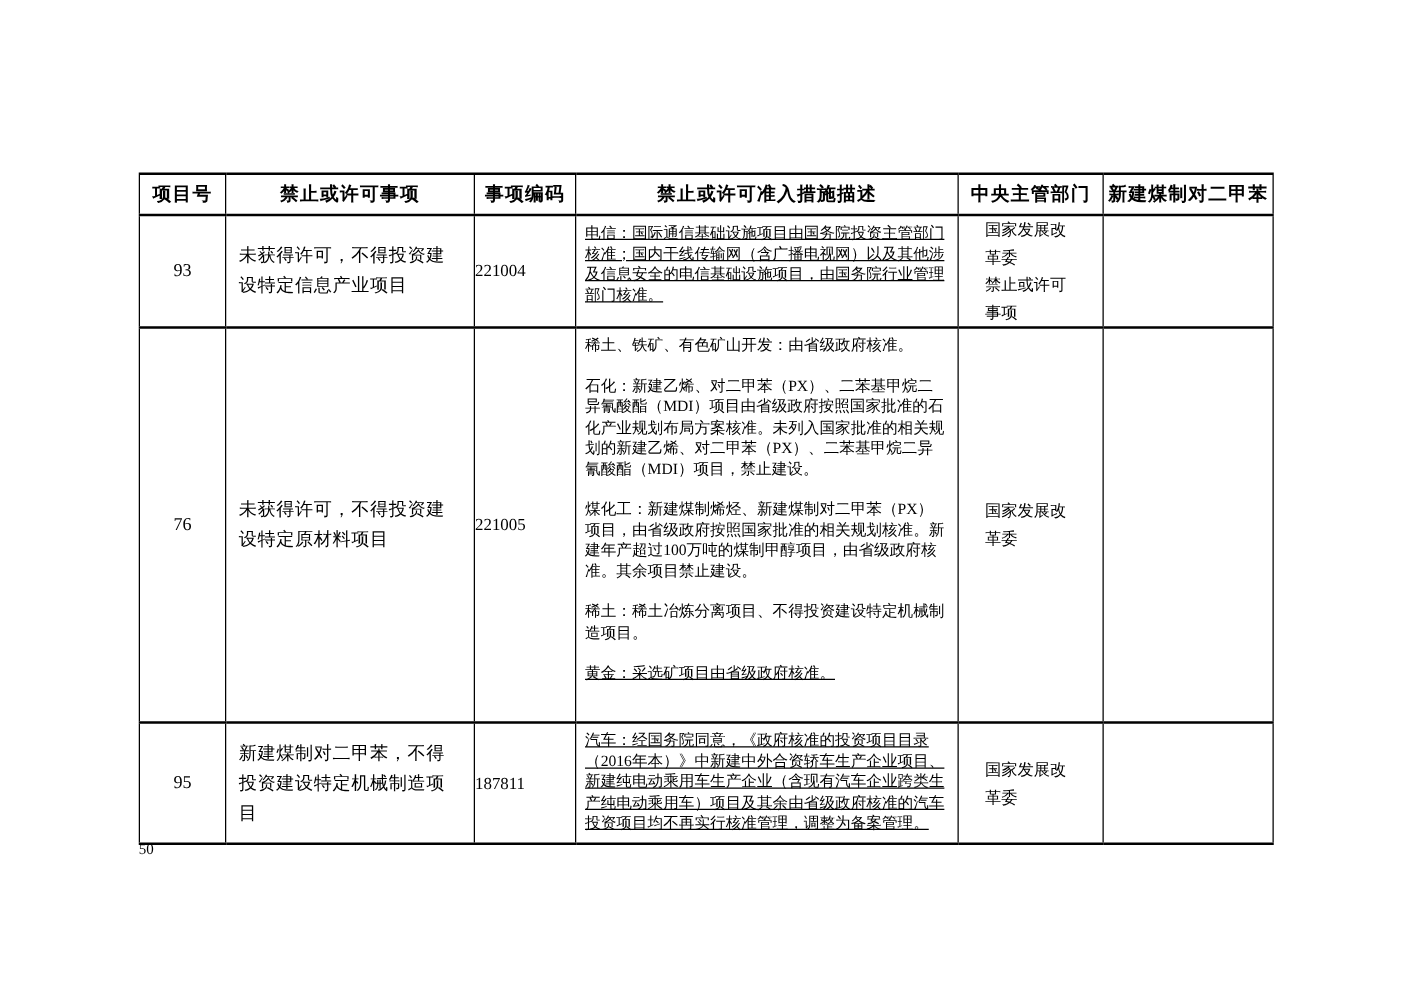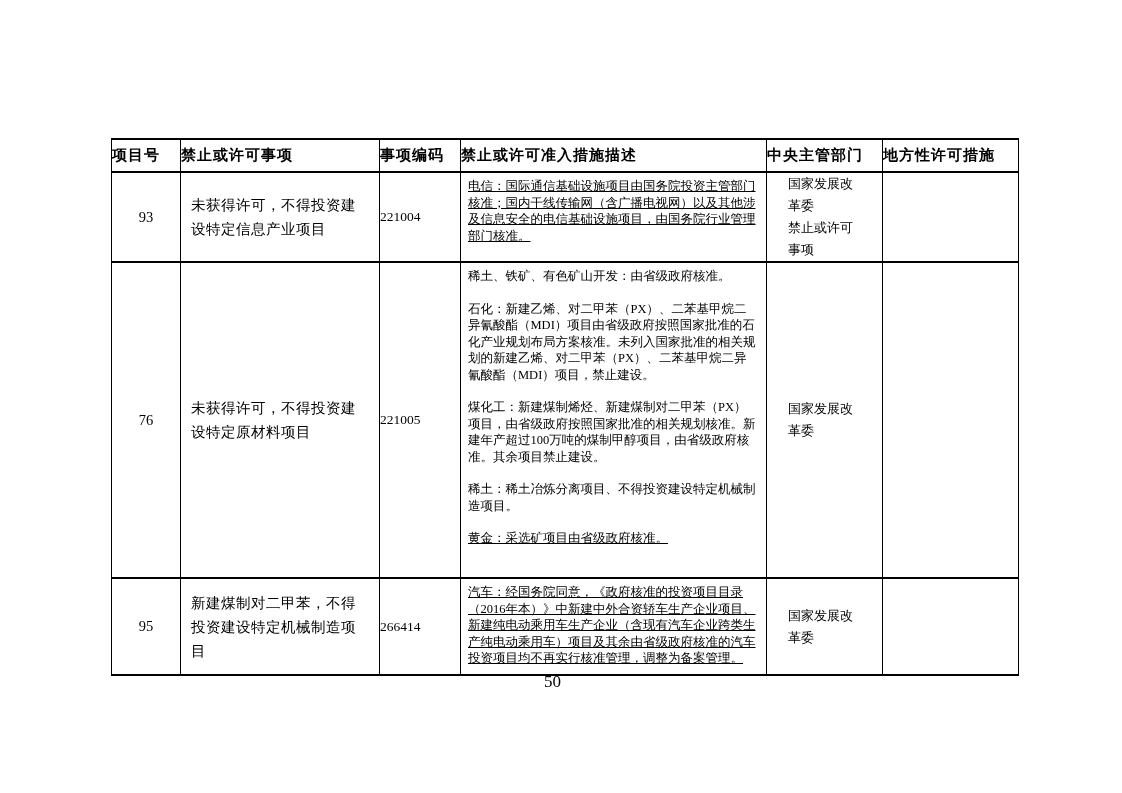--- a/index.html
+++ b/index.html
@@ -31,21 +31,21 @@
     border-top-width: 2.2px;
     border-bottom-width: 2.2px;
     padding: 0;
     overflow: hidden;
     box-sizing: border-box;
   }
   .doc-table th {
     font-weight: bold;
     font-size: 15px;
     letter-spacing: 1px;
-    text-align: left;
+    text-align: center;
     vertical-align: middle;
     height: 33px;
     white-space: nowrap;
   }
   tr.row-93 { height: 81px; }
   tr.row-94 { height: 316px; }
   tr.row-95 { height: 97px; }
   td.cell-id {
     text-align: center;
     vertical-align: middle;
@@ -77,24 +77,24 @@
     font-size: 13px;
     line-height: 22px;
     padding: 0 21px;
   }
   td.cell-local {
     vertical-align: middle;
   }
   .page-number {
     position: absolute;
     top: 672px;
-    left: 99px;
+    left: 111px;
     width: 907px;
-    text-align: center;
-    font-size: 17px;
+    text-align: left;
+    font-size: 12px;
     font-family: "Liberation Serif", "DejaVu Serif", serif;
   }
 </style>
 </head>
 <body>
 
 <div class="page">
 
   <table class="doc-table">
     <colgroup>
@@ -105,21 +105,21 @@
       <col style="width:116px">
       <col style="width:136px">
     </colgroup>
     <thead>
       <tr>
         <th>项目号</th>
         <th>禁止或许可事项</th>
         <th>事项编码</th>
         <th>禁止或许可准入措施描述</th>
         <th>中央主管部门</th>
-        <th>地方性许可措施</th>
+        <th>新建煤制对二甲苯</th>
       </tr>
     </thead>
     <tbody>
       <tr class="row-93">
         <td class="cell-id">93</td>
         <td class="cell-item">未获得许可，不得投资建设特定信息产业项目</td>
         <td class="cell-code">221004</td>
         <td class="cell-desc">
           <p>电信：国际通信基础设施项目由国务院投资主管部门核准；国内干线传输网（含广播电视网）以及其他涉及信息安全的电信基础设施项目，由国务院行业管理部门核准。</p>
         </td>
@@ -141,21 +141,21 @@
           <p>黄金：采选矿项目由省级政府核准。</p>
         </td>
         <td class="cell-dept">
           <div>国家发展改革委</div>
         </td>
         <td class="cell-local"></td>
       </tr>
       <tr class="row-95">
         <td class="cell-id">95</td>
         <td class="cell-item">新建煤制对二甲苯，不得投资建设特定机械制造项目</td>
-        <td class="cell-code">266414</td>
+        <td class="cell-code">187811</td>
         <td class="cell-desc">
           <p>汽车：经国务院同意，《政府核准的投资项目目录（2016年本）》中新建中外合资轿车生产企业项目、新建纯电动乘用车生产企业（含现有汽车企业跨类生产纯电动乘用车）项目及其余由省级政府核准的汽车投资项目均不再实行核准管理，调整为备案管理。</p>
         </td>
         <td class="cell-dept">
           <div>国家发展改革委</div>
         </td>
         <td class="cell-local"></td>
       </tr>
     </tbody>
   </table>

